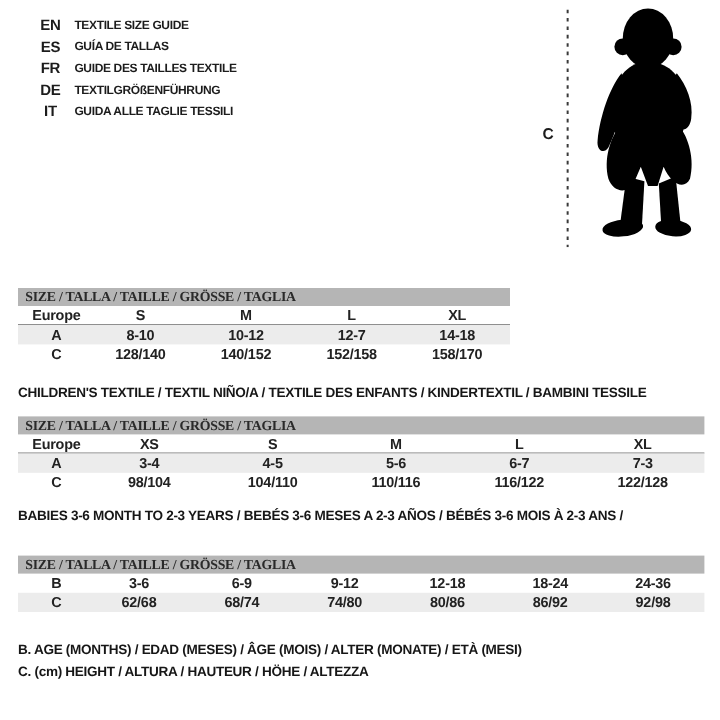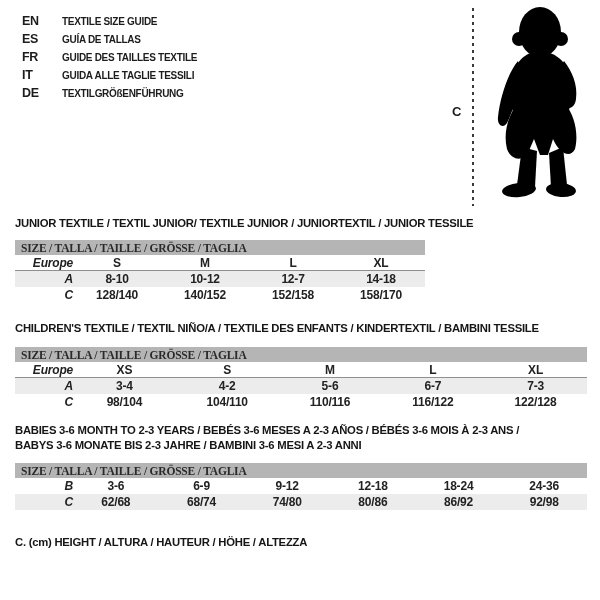--- a/index.html
+++ b/index.html
@@ -6,21 +6,21 @@
   html, body { width: 600px; height: 600px; background: #ffffff; }
   body {
     font-family: "Liberation Sans", "DejaVu Sans", sans-serif;
     color: #1c1c1c;
     position: relative;
     overflow: hidden;
   }
   .page { position: absolute; inset: 0; background: #fff; }
 
   
-  .langs { position: absolute; top: 12px; left: 22px; }
+  .langs { position: absolute; top: 12px; left: 22px; text-align: center; }
   .lang-row { display: flex; height: 18px; align-items: center; }
   .lang-code {
     width: 40px; font-weight: 700; font-size: 12.5px; letter-spacing: -0.3px;
   }
   .lang-label {
     font-weight: 700; font-size: 10px; letter-spacing: -0.3px; white-space: nowrap;
   }
 
   
   .figure { position: absolute; top: 0; left: 440px; width: 160px; height: 215px; }
@@ -41,21 +41,21 @@
 
   
   .size-table { position: absolute; left: 15px; }
   .size-bar {
     height: 15px; background: #b5b5b5; color: #2a2a2a;
     font-weight: 700; font-size: 11.5px; letter-spacing: -0.2px;
     padding-left: 6px; display: flex; align-items: center; font-family: Liberation Serif, serif;
   }
   .trow { display: flex; height: 16px; align-items: center;
           font-weight: 700; font-size: 12px; letter-spacing: -0.2px; color: #222; }
-  .trow .c0 { width: 58px; padding-left: 6px; text-align: right; font-style: italic; }
+  .trow .c0 { width: 58px; padding-left: 6px; text-align: center; }
   .trow .c  { flex: 1; text-align: center; }
   .trow.alt { background: #ececec; }
   .trow.hdr-sep { border-bottom: 1px solid #8f8f8f; }
 
   
   .footnotes { position: absolute; left: 15px; top: 536px; }
   .footnote {
     height: 17.5px; font-weight: 700; font-size: 11.3px;
     letter-spacing: -0.25px; white-space: nowrap; color: #161616;
   }
@@ -72,26 +72,26 @@
     </div>
     <div class="lang-row">
       <span class="lang-code">ES</span>
       <span class="lang-label">GUÍA DE TALLAS</span>
     </div>
     <div class="lang-row">
       <span class="lang-code">FR</span>
       <span class="lang-label">GUIDE DES TAILLES TEXTILE</span>
     </div>
     <div class="lang-row">
+      <span class="lang-code">DE</span>
+      <span class="lang-label">TEXTILGRÖßENFÜHRUNG</span>
+    </div>
+    <div class="lang-row">
       <span class="lang-code">IT</span>
       <span class="lang-label">GUIDA ALLE TAGLIE TESSILI</span>
-    </div>
-    <div class="lang-row">
-      <span class="lang-code">DE</span>
-      <span class="lang-label">TEXTILGRÖßENFÜHRUNG</span>
     </div>
   </div>
 
   <div class="figure">
     <svg class="height-line" width="2" height="198">
       <line x1="1" y1="0" x2="1" y2="198" stroke="#3a3a3a" stroke-width="2" stroke-dasharray="3 4"></line>
     </svg>
     <span class="height-marker">C</span>
     <svg class="toddler" width="112" height="202" viewBox="0 0 112 202">
       <g fill="#000000">
@@ -103,21 +103,20 @@
         <path d="M78,56 C86,66 92,80 90,94 C89,102 83,106 79,100 C75,92 74,76 73,64 Z"></path>
         <path d="M32,98 C22,110 17,128 21,144 C25,155 36,157 42,148 L48,134 L54,150 L62,150 L67,134 C73,148 84,154 89,144 C93,128 88,110 80,100 Z"></path>
         <path d="M36,142 L31,180 L49,182 L51,146 Z"></path>
         <path d="M63,148 L65,182 L81,180 L77,142 Z"></path>
         <ellipse cx="33" cy="185" rx="17" ry="7" transform="rotate(-6 33 185)"></ellipse>
         <ellipse cx="75" cy="185" rx="15" ry="7" transform="rotate(5 75 185)"></ellipse>
       </g>
     </svg>
   </div>
 
-  <div class="section-title" style="top:217px;">JUNIOR TEXTILE / TEXTIL JUNIOR/ TEXTILE JUNIOR / JUNIORTEXTIL / JUNIOR TESSILE</div>
   <div class="size-table" style="top:240px; width:410px;">
     <div class="size-bar">SIZE / TALLA / TAILLE / GRÖSSE / TAGLIA</div>
     <div class="trow hdr-sep">
       <span class="c0">Europe</span>
       <span class="c">S</span>
       <span class="c">M</span>
       <span class="c">L</span>
       <span class="c">XL</span>
     </div>
     <div class="trow alt">
@@ -143,38 +142,37 @@
       <span class="c0">Europe</span>
       <span class="c">XS</span>
       <span class="c">S</span>
       <span class="c">M</span>
       <span class="c">L</span>
       <span class="c">XL</span>
     </div>
     <div class="trow alt">
       <span class="c0">A</span>
       <span class="c">3-4</span>
-      <span class="c">4-2</span>
+      <span class="c">4-5</span>
       <span class="c">5-6</span>
       <span class="c">6-7</span>
       <span class="c">7-3</span>
     </div>
     <div class="trow">
       <span class="c0">C</span>
       <span class="c">98/104</span>
       <span class="c">104/110</span>
       <span class="c">110/116</span>
       <span class="c">116/122</span>
       <span class="c">122/128</span>
     </div>
   </div>
 
   <div class="section-title two-line" style="top:423px;">
     <div>BABIES 3-6 MONTH TO 2-3 YEARS / BEBÉS 3-6 MESES A 2-3 AÑOS / BÉBÉS 3-6 MOIS À 2-3 ANS /</div>
-    <div>BABYS 3-6 MONATE BIS 2-3 JAHRE / BAMBINI 3-6 MESI A 2-3 ANNI</div>
   </div>
   <div class="size-table" style="top:463px; width:572px;">
     <div class="size-bar">SIZE / TALLA / TAILLE / GRÖSSE / TAGLIA</div>
     <div class="trow">
       <span class="c0">B</span>
       <span class="c">3-6</span>
       <span class="c">6-9</span>
       <span class="c">9-12</span>
       <span class="c">12-18</span>
       <span class="c">18-24</span>
@@ -185,16 +183,17 @@
       <span class="c">62/68</span>
       <span class="c">68/74</span>
       <span class="c">74/80</span>
       <span class="c">80/86</span>
       <span class="c">86/92</span>
       <span class="c">92/98</span>
     </div>
   </div>
 
   <div class="footnotes">
+    <div class="footnote">B. AGE (MONTHS) / EDAD (MESES) / ÂGE (MOIS) / ALTER (MONATE) / ETÀ (MESI)</div>
     <div class="footnote">C. (cm) HEIGHT / ALTURA / HAUTEUR / HÖHE / ALTEZZA</div>
   </div>
 
 </div>
 
 </body></html>

